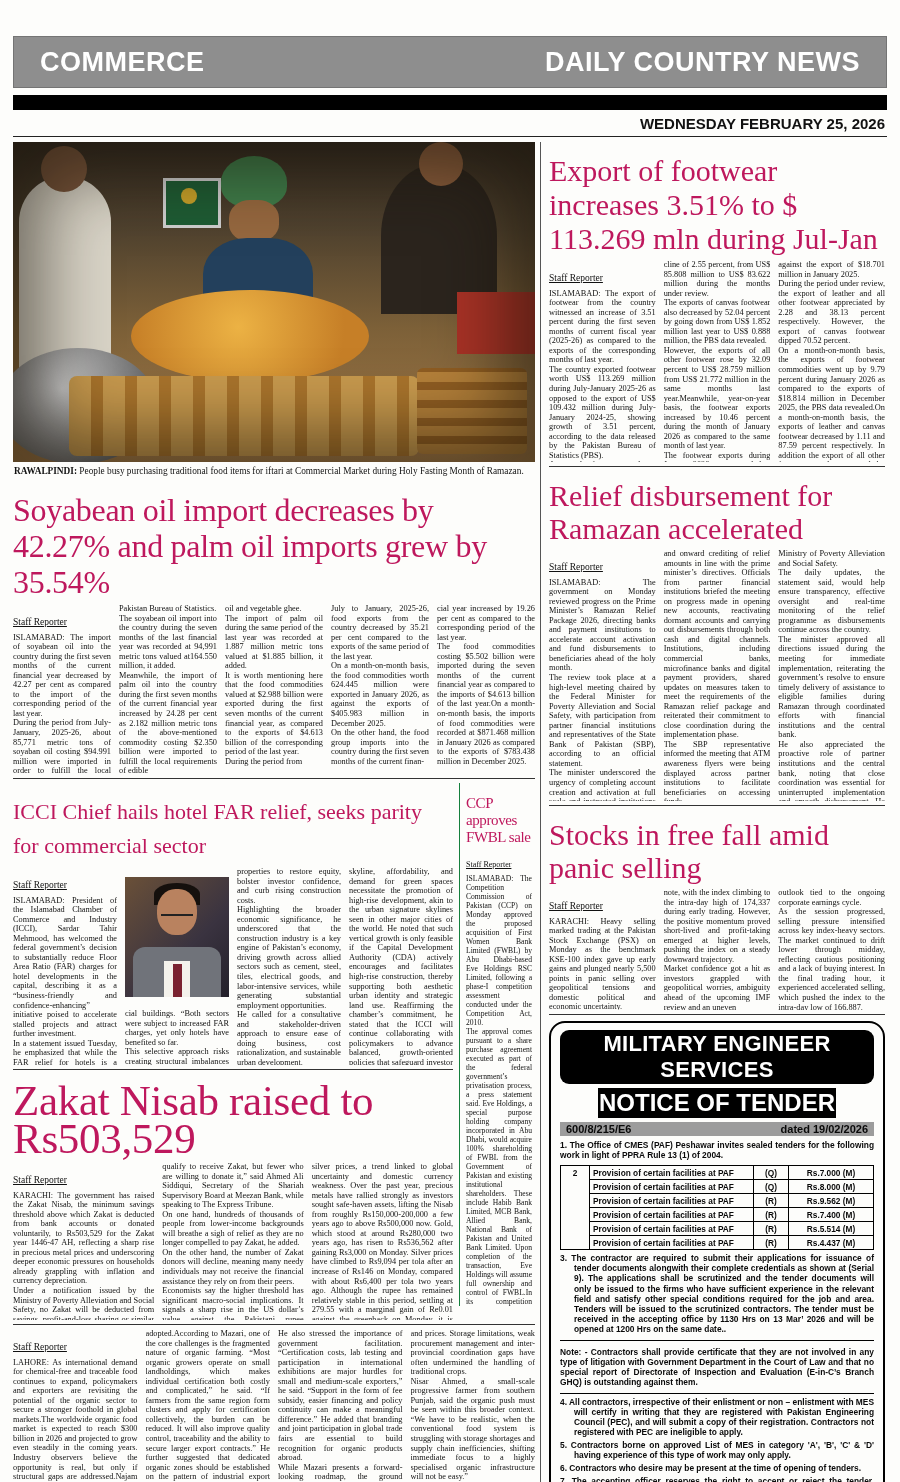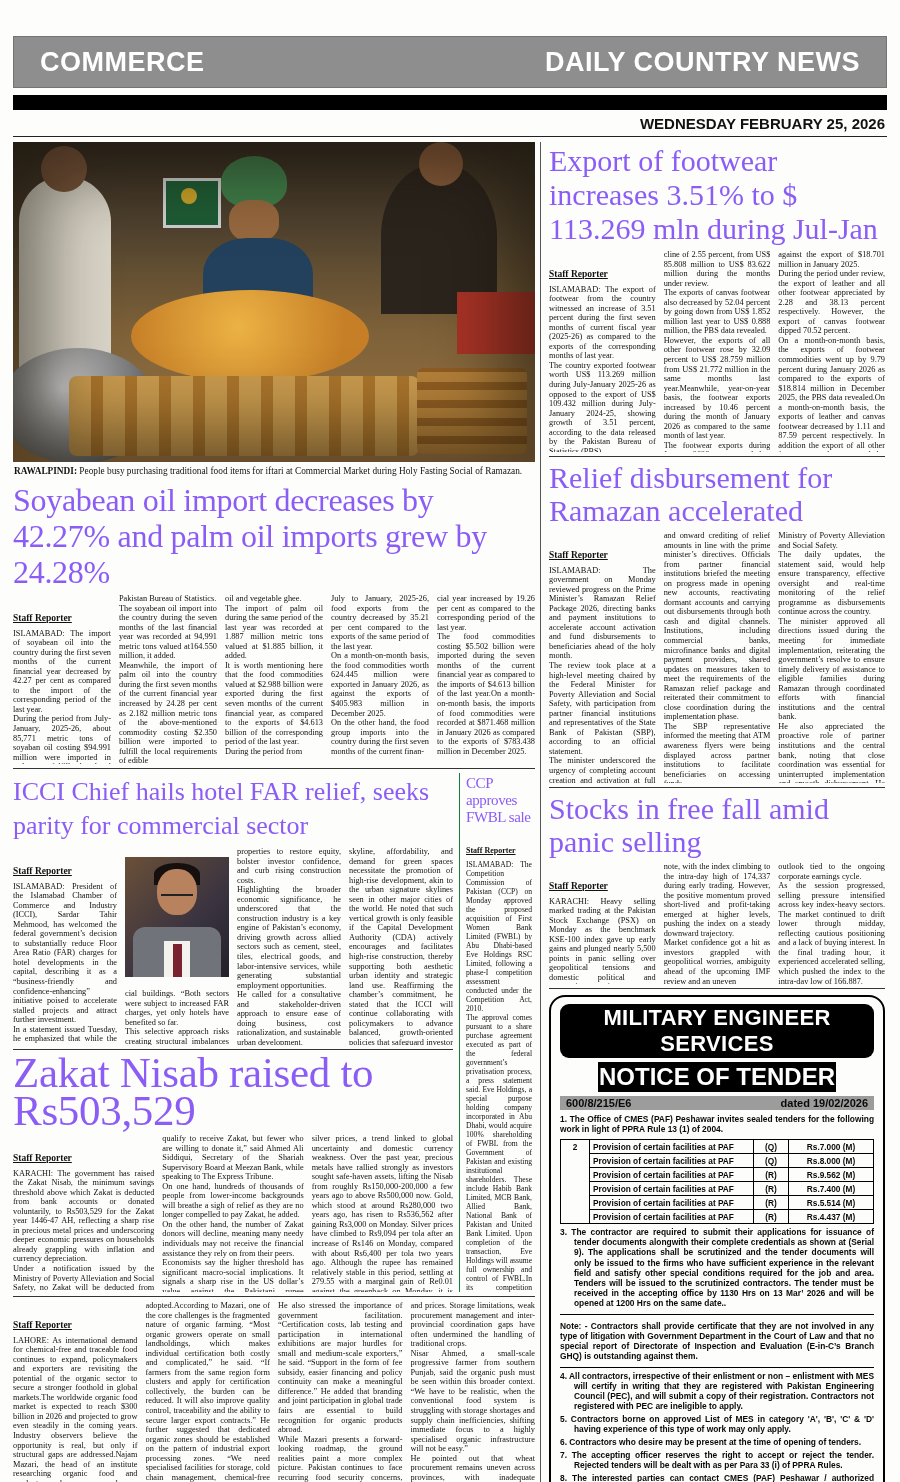--- a/index.html
+++ b/index.html
@@ -22,30 +22,30 @@
     font-size:15px;padding:5px 2px 4px 0;border-bottom:1.5px solid #222;
   }
 
   
   .content{display:flex;align-items:flex-start;margin-top:5px;}
   .left-region{width:522px;flex:none;}
   .right-region{width:336px;flex:none;border-left:1px solid #555;padding-left:8px;margin-left:5px;}
   .hr{border:none;border-top:1px solid #333;margin:4px 0;}
 
   
-  .headline{font-weight:normal;color:#8b5cf6;margin:2px 0 4px 0;}
+  .headline{font-weight:normal;color:#be185d;margin:12px 0 4px 0;}
   .h-soy{font-size:32px;line-height:36px;letter-spacing:-.3px;}
   .h-foot{font-size:30px;line-height:34px;}
   .h-relief{font-size:30px;line-height:33px;}
   .h-stocks{font-size:30px;line-height:33px;}
-  .h-icci{font-size:26px;line-height:34px;}
+  .h-icci{font-size:22px;line-height:34px;}
   .h-ccp{font-size:15px;line-height:17px;letter-spacing:-.4px;margin-bottom:2px;}
   .h-zakat{font-size:43px;line-height:38px;letter-spacing:-.3px;}
   .h-exp{font-size:34px;line-height:40px;}
-  .byline{font-size:9.5px;font-weight:bold;text-decoration:underline;display:block;margin:20px 0 5px 0;}
+  .byline{font-size:9.5px;font-weight:normal;text-decoration:underline;display:block;margin:14px 0 5px 0;}
   .cols{display:flex;gap:8px;overflow:hidden;}
   .body-col{flex:1;font-size:8.3px;line-height:9.55px;text-align:justify;white-space:pre-line;overflow:hidden;}
   .h-foot-wrap{min-height:102px;}
 
   
   .soy-cols{height:170px;}
   .foot-cols{height:202px;}
   .relief-cols{height:252px;}
   .stocks-cols{height:122px;}
   .icci-cols{height:198px;}
@@ -140,25 +140,25 @@
         <div class="ph ph-person-right"></div>
         <div class="ph ph-head-right"></div>
         <div class="ph ph-red"></div>
         <div class="ph ph-pot"></div>
         <div class="ph ph-food-pile"></div>
         <div class="ph ph-tray-front"></div>
         <div class="ph ph-tray-right"></div>
         <div class="ph ph-vignette"></div>
       </div>
       <div class="caption">
-        <span class="cap-prefix">RAWALPINDI:</span><span> People busy purchasing traditional food items for iftari at Commercial Market during Holy Fasting Social of Ramazan.</span>
-      </div>
-
-      <div>
-        <h1 class="headline h-soy">Soyabean oil import decreases by 42.27% and palm oil imports grew by 24.28%</h1>
+        <span class="cap-prefix">RAWALPINDI:</span><span> People busy purchasing traditional food items for iftari at Commercial Market during Holy Fasting Month of Ramazan.</span>
+      </div>
+
+      <div>
+        <h1 class="headline h-soy">Soyabean oil import decreases by 42.27% and palm oil imports grew by 35.54%</h1>
         <div class="cols soy-cols">
           <div class="body-col"><span class="byline">Staff Reporter</span><span>ISLAMABAD: The import of soyabean oil into the country during the first seven months of the current financial year decreased by 42.27 per cent as compared to the import of the corresponding period of the last year.
 During the period from July-January, 2025-26, about 85,771 metric tons of soyaban oil costing $94.991 million were imported in order to fulfill the local consumption, according to the data of the</span></div>
           <div class="body-col">Pakistan Bureau of Statistics.
 The soyabean oil import into the country during the seven months of the last financial year was recorded at 94,991 metric tons valued at164.550 million, it added.
 Meanwhile, the import of palm oil into the country during the first seven months of the current financial year increased by 24.28 per cent as 2.182 million metric tons of the above-mentioned commodity costing $2.350 billion were imported to fulfill the local requirements of edible</div>
           <div class="body-col">oil and vegetable ghee.
 The import of palm oil during the same period of the last year was recorded at 1.887 million metric tons valued at $1.885 billion, it added.
 It is worth mentioning here that the food commodities valued at $2.988 billion were exported during the first seven months of the current financial year, as compared to the exports of $4.613 billion of the corresponding period of the last year.
 During the period from</div>

